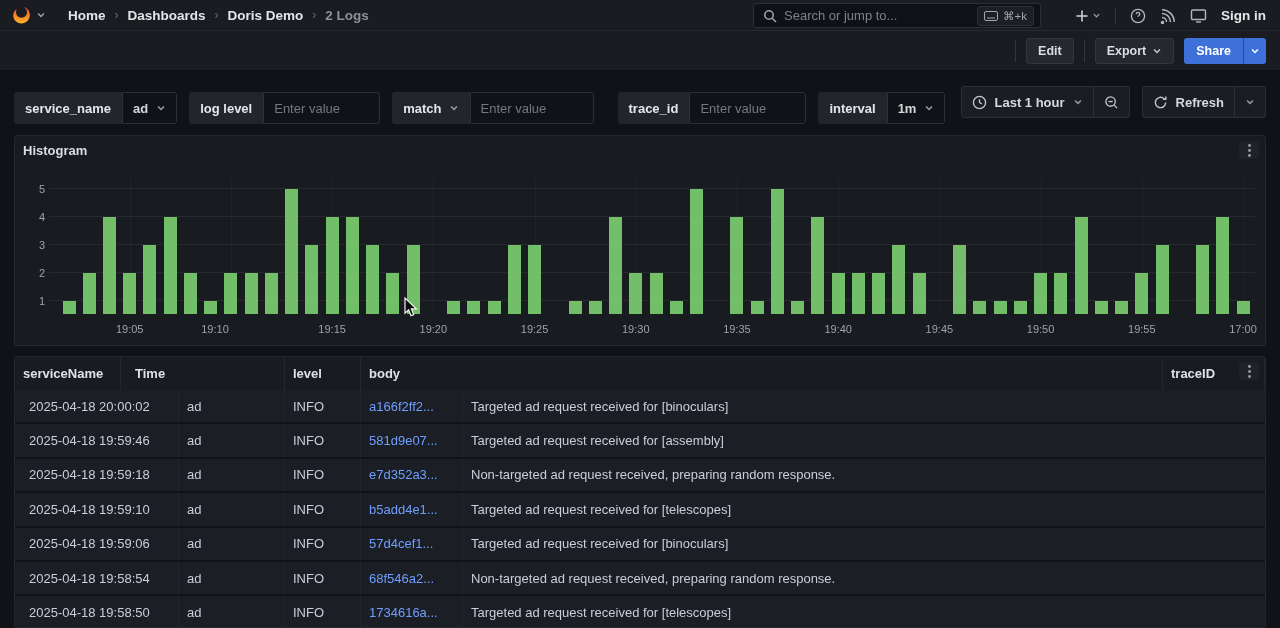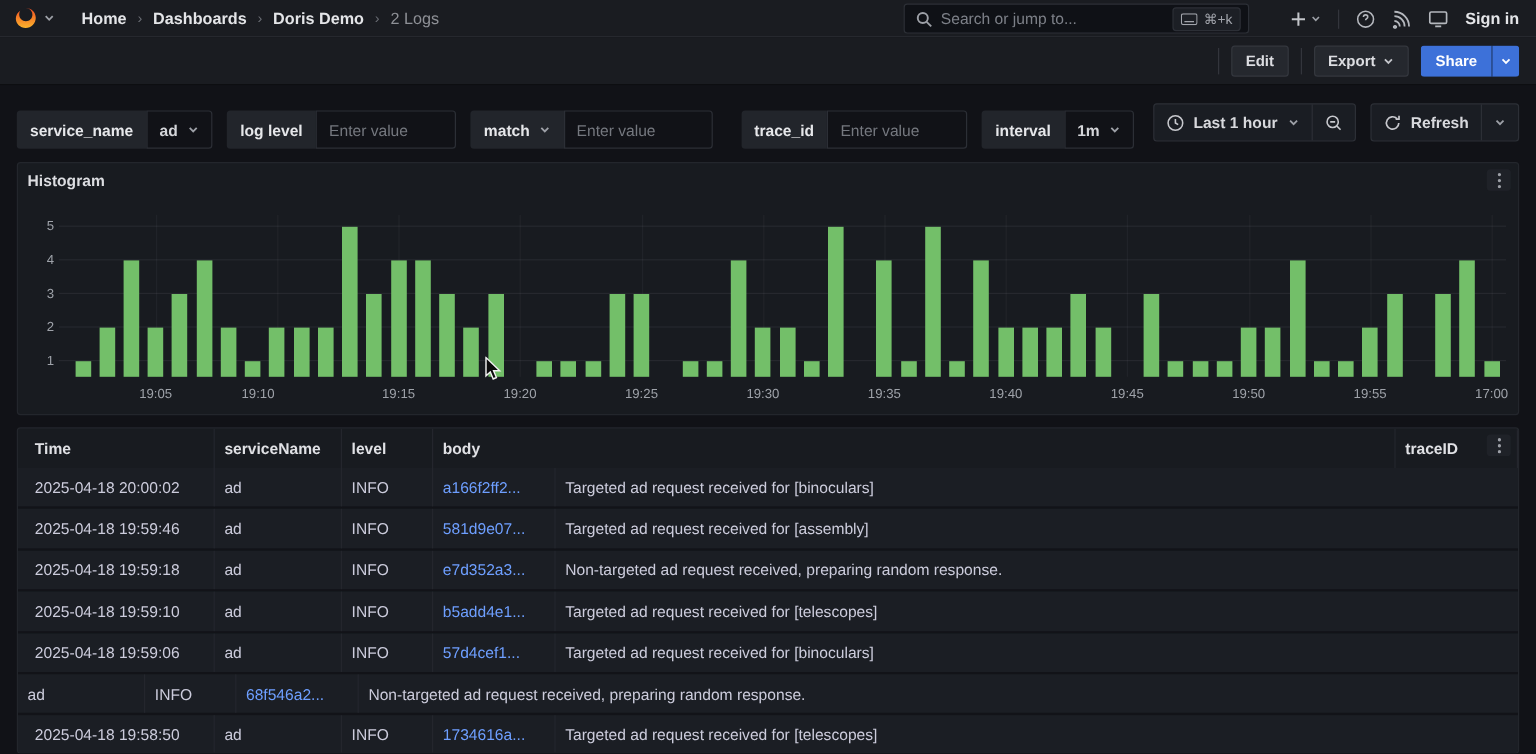--- a/index.html
+++ b/index.html
@@ -16,21 +16,21 @@
 
   
   .topnav {
     position:absolute; left:0; top:0; width:1280px; height:31px;
     background:#1a1c21; border-bottom:1px solid #26282e;
     display:flex; align-items:center;
   }
   .logo-wrap { display:flex; align-items:center; gap:4px; padding:0 10px 0 11px; }
   .crumbs { display:flex; align-items:center; gap:9px; margin-left:12px; }
   .crumb { color:#e4e5e8; font-weight:700; font-size:13.5px; cursor:pointer; }
-  .crumb.current { color:#8e9096; font-weight:400; }
+  .crumb.current { color:#8e9096; font-weight:700; }
   .crumb-sep { color:#6a6d74; font-size:12px; }
 
   .searchbox {
     position:absolute; left:753px; top:3px; width:288px; height:25px;
     background:#0f1116; border:1px solid #2c2f36; border-radius:3px;
     display:flex; align-items:center; padding:0 6px 0 9px; color:#8e9197;
   }
   .searchbox input {
     flex:1; background:transparent; border:none; outline:none;
     color:#c9cbd1; font-size:13px; margin-left:7px; font-family:inherit;
@@ -416,22 +416,22 @@
 <div class="panel panel-table">
   <div class="kebab">
     <svg width="3" height="13" viewBox="0 0 3 13" fill="#9da0a7">
         <circle cx="1.5" cy="1.5" r="1.4"></circle>
         <circle cx="1.5" cy="6.5" r="1.4"></circle>
         <circle cx="1.5" cy="11.5" r="1.4"></circle>
       </svg>
   </div>
   <div class="logtable">
     <div class="trow thead">
+        <div class="tcell c1">serviceName</div>
         <div class="tcell c0">Time</div>
-        <div class="tcell c1">serviceName</div>
         <div class="tcell c2">level</div>
         <div class="tcell c4">body</div>
         <div class="tcell c3">traceID</div>
       </div>
     <div class="tbody">
         <div class="trow">
           <div class="tcell c0">2025-04-18 20:00:02</div>
           <div class="tcell c1">ad</div>
           <div class="tcell c2">INFO</div>
           <div class="tcell c3">
@@ -469,20 +469,21 @@
         <div class="trow">
           <div class="tcell c0">2025-04-18 19:59:06</div>
           <div class="tcell c1">ad</div>
           <div class="tcell c2">INFO</div>
           <div class="tcell c3">
             <span class="trace-link">57d4cef1...</span>
           </div>
           <div class="tcell c4">Targeted ad request received for [binoculars]</div>
         </div>
         <div class="trow">
+          <div class="tcell c0">2025-04-18 19:58:54</div>
           <div class="tcell c1">ad</div>
           <div class="tcell c2">INFO</div>
           <div class="tcell c3">
             <span class="trace-link">68f546a2...</span>
           </div>
           <div class="tcell c4">Non-targeted ad request received, preparing random response.</div>
         </div>
         <div class="trow">
           <div class="tcell c0">2025-04-18 19:58:50</div>
           <div class="tcell c1">ad</div>

